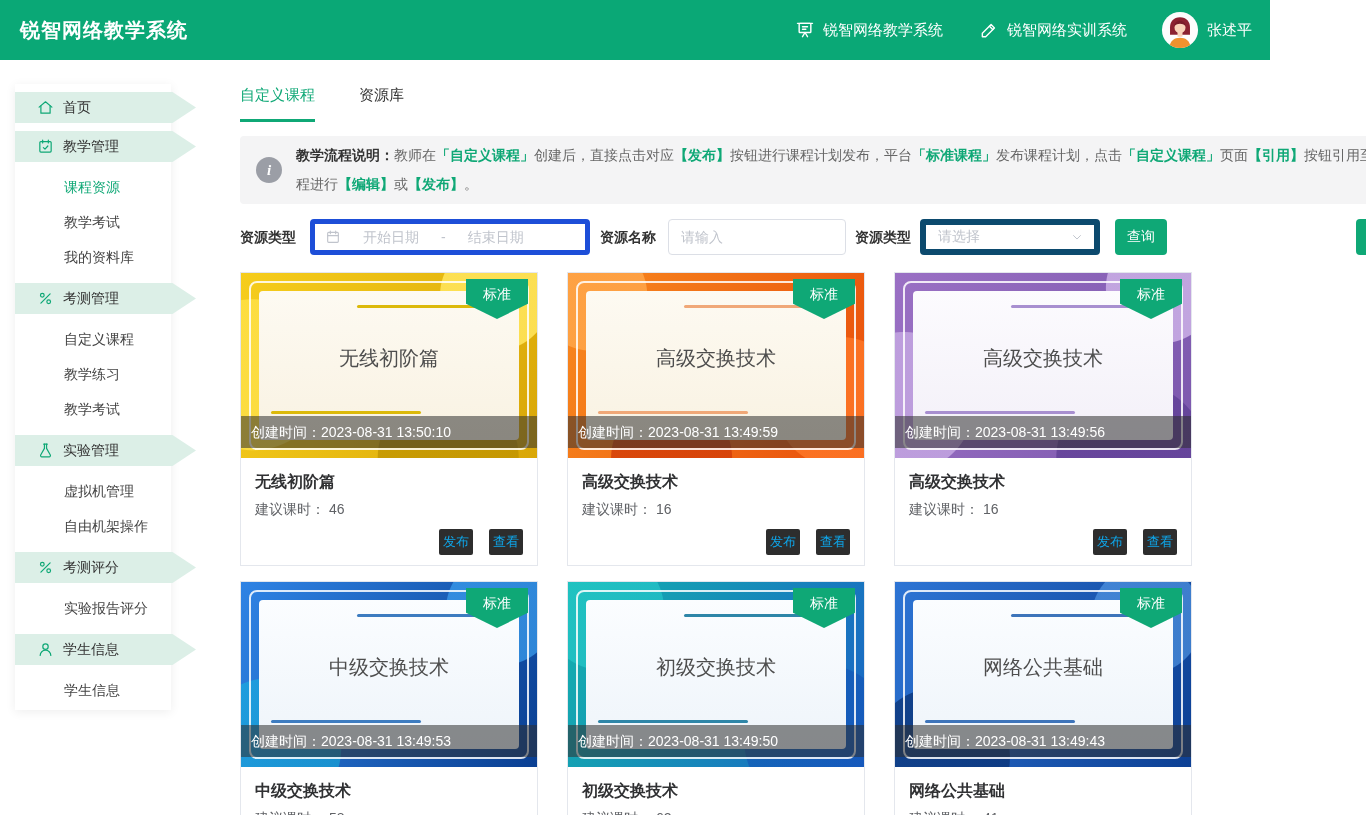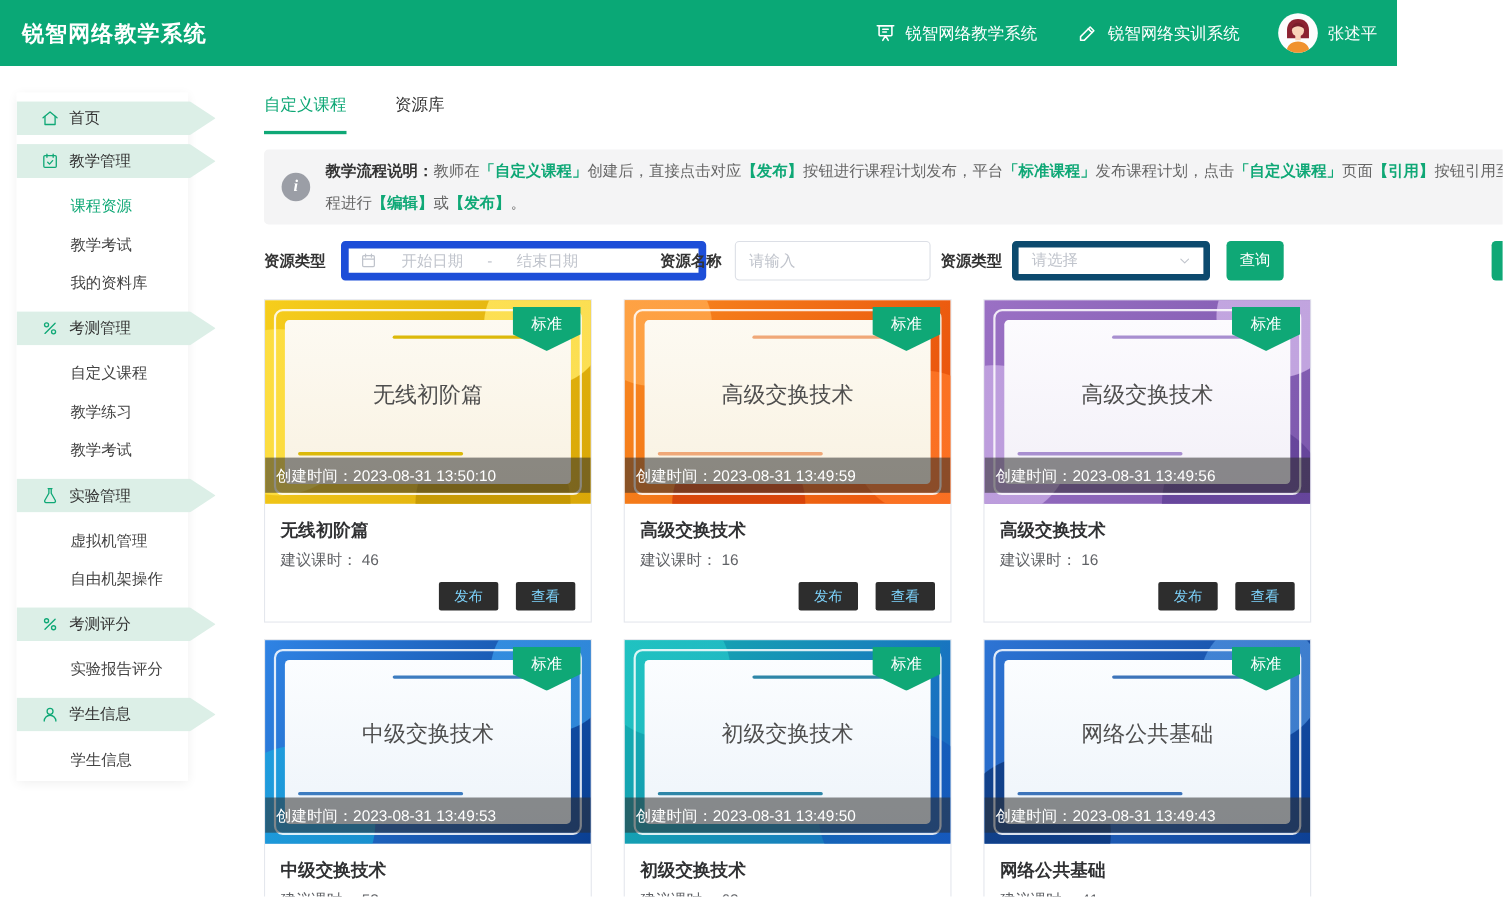--- a/index.html
+++ b/index.html
@@ -44,21 +44,21 @@
   .info-icon { flex:none; width:26px; height:26px; border-radius:50%; background:#9b9ea6;
     color:#fff; text-align:center; line-height:26px; font-size:15px; font-weight:bold;
     font-style:italic; font-family:"Liberation Serif",serif; }
   .banner-text { font-size:14px; color:#666; line-height:29px; white-space:nowrap; }
   .seg-bold { color:#333; font-weight:bold; }
   .seg-green { color:#0fa876; font-weight:600; }
 
   .filters { position:relative; margin-top:15px; height:36px; }
   .filters .f-label { position:absolute; top:0; height:36px; line-height:36px;
     font-size:14px; font-weight:bold; color:#333; }
-  .datebox { position:absolute; left:70px; width:332px; height:36px; border:7px solid #1d4ed8;
+  .datebox { position:absolute; left:70px; width:280px; height:36px; border:5px solid #1d4ed8;
     border-radius:4px; display:flex; align-items:center; background:#fff; padding:0 10px; }
   .datebox .icn { width:16px; height:16px; color:#c0c4cc; flex:none; }
   .datebox input { border:0; outline:none; width:100px; text-align:center; font-size:14px;
     color:#333; background:transparent; }
   .datebox input::placeholder, .f-input::placeholder { color:#c0c4cc; }
   .datebox .sep { color:#c0c4cc; font-size:14px; }
   .f-input { position:absolute; left:428px; width:178px; height:36px; border:1px solid #dcdfe6;
     border-radius:4px; padding:0 12px; font-size:14px; outline:none; }
   .f-select { position:absolute; left:680px; width:180px; height:36px; border:6px solid #0c4a6e;
     border-radius:4px; background:#fff; display:flex; align-items:center;
@@ -84,21 +84,21 @@
   .overlay { position:absolute; left:0; right:0; bottom:10px; height:32px; z-index:3;
     background:rgba(48,48,48,.55); color:#fff; font-size:14px; line-height:32px;
     padding-left:10px; }
   .ribbon { position:absolute; top:6px; right:9px; width:62px; height:40px; z-index:4;
     background:#0fa876; color:#fff; font-size:14px; text-align:center; padding-top:7px;
     clip-path:polygon(0 0,100% 0,100% 62%,50% 100%,0 62%); }
   .card-info { padding:10px 14px 10px; }
   .card-title { font-size:16px; font-weight:bold; color:#303133; margin-top:4px; }
   .card-hours { font-size:14px; color:#606266; margin-top:8px; }
   .card-btns { margin-top:10px; display:flex; justify-content:flex-end; gap:16px; }
-  .btn-dark { width:54px; height:26px; background:#2d2d2d; color:#7dd3fc; border:0;
+  .btn-dark { width:34px; height:26px; background:#2d2d2d; color:#0ea5e9; border:0;
     border-radius:2px; font-size:13px; cursor:pointer;
     font-family:"Liberation Sans","DejaVu Sans",sans-serif; }
 
   
   .t-yellow { background:
     radial-gradient(circle at 86% 12%, rgba(255,228,90,.9) 0 55px, rgba(255,228,90,0) 56px),
     radial-gradient(circle at 4% 55%, rgba(255,226,74,.8) 0 75px, rgba(255,226,74,0) 76px),
     radial-gradient(circle at 70% 100%, rgba(190,146,0,.75) 0 70px, rgba(190,146,0,0) 71px),
     linear-gradient(115deg,#f6cd1c,#d9a708); }
   .t-orange { background:

